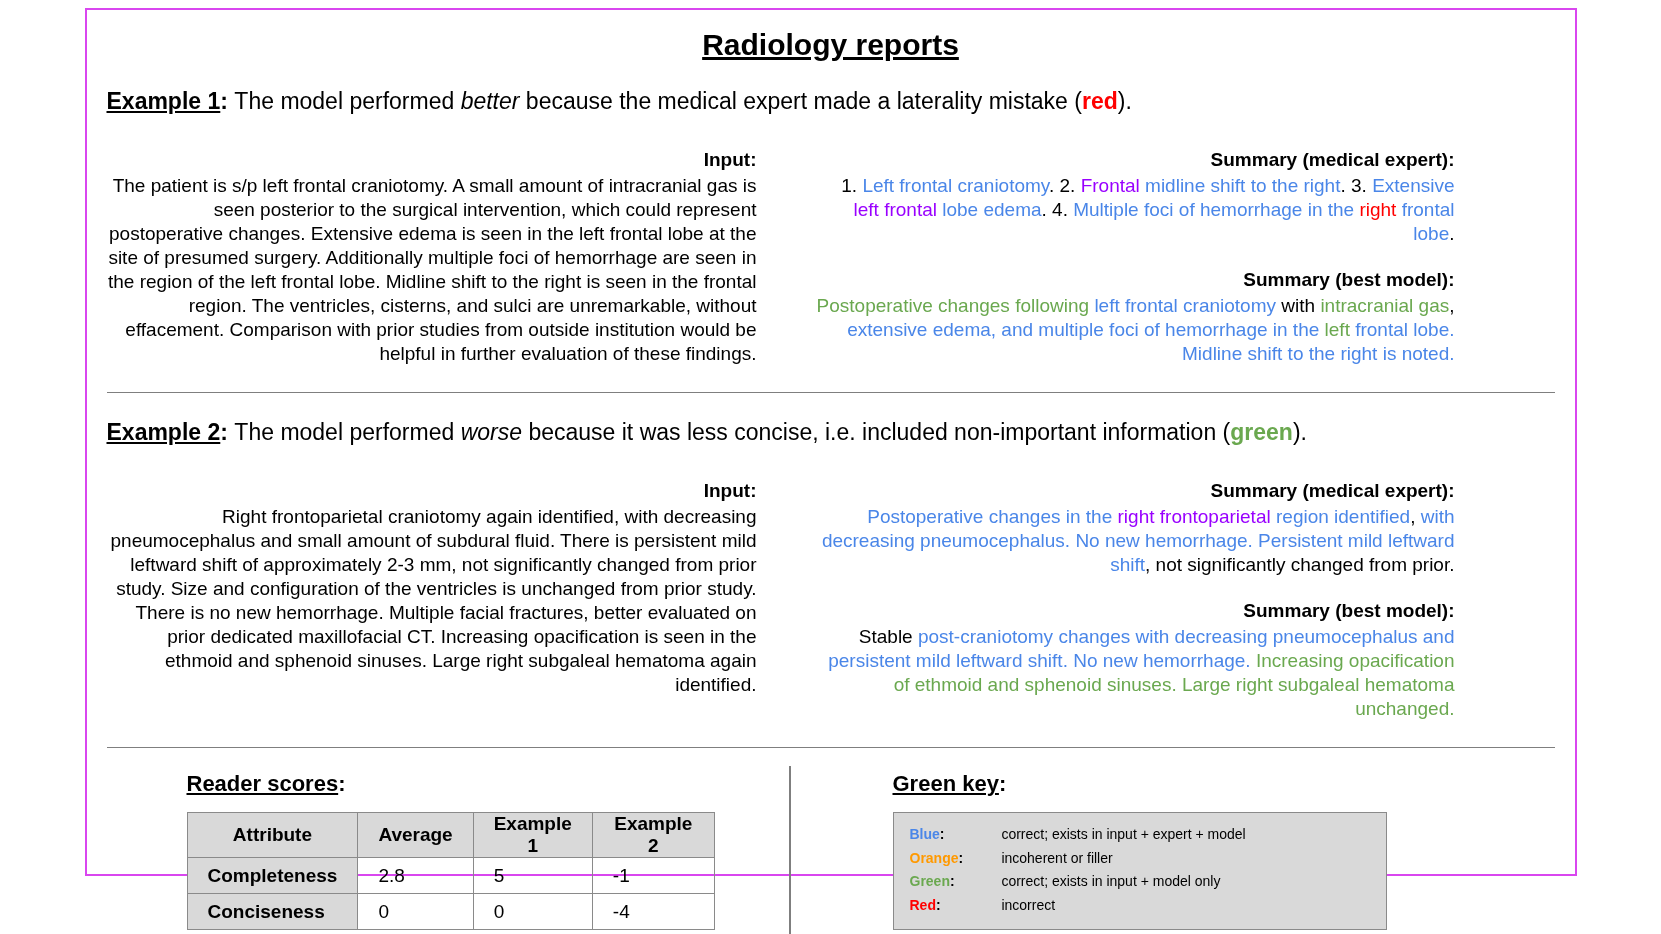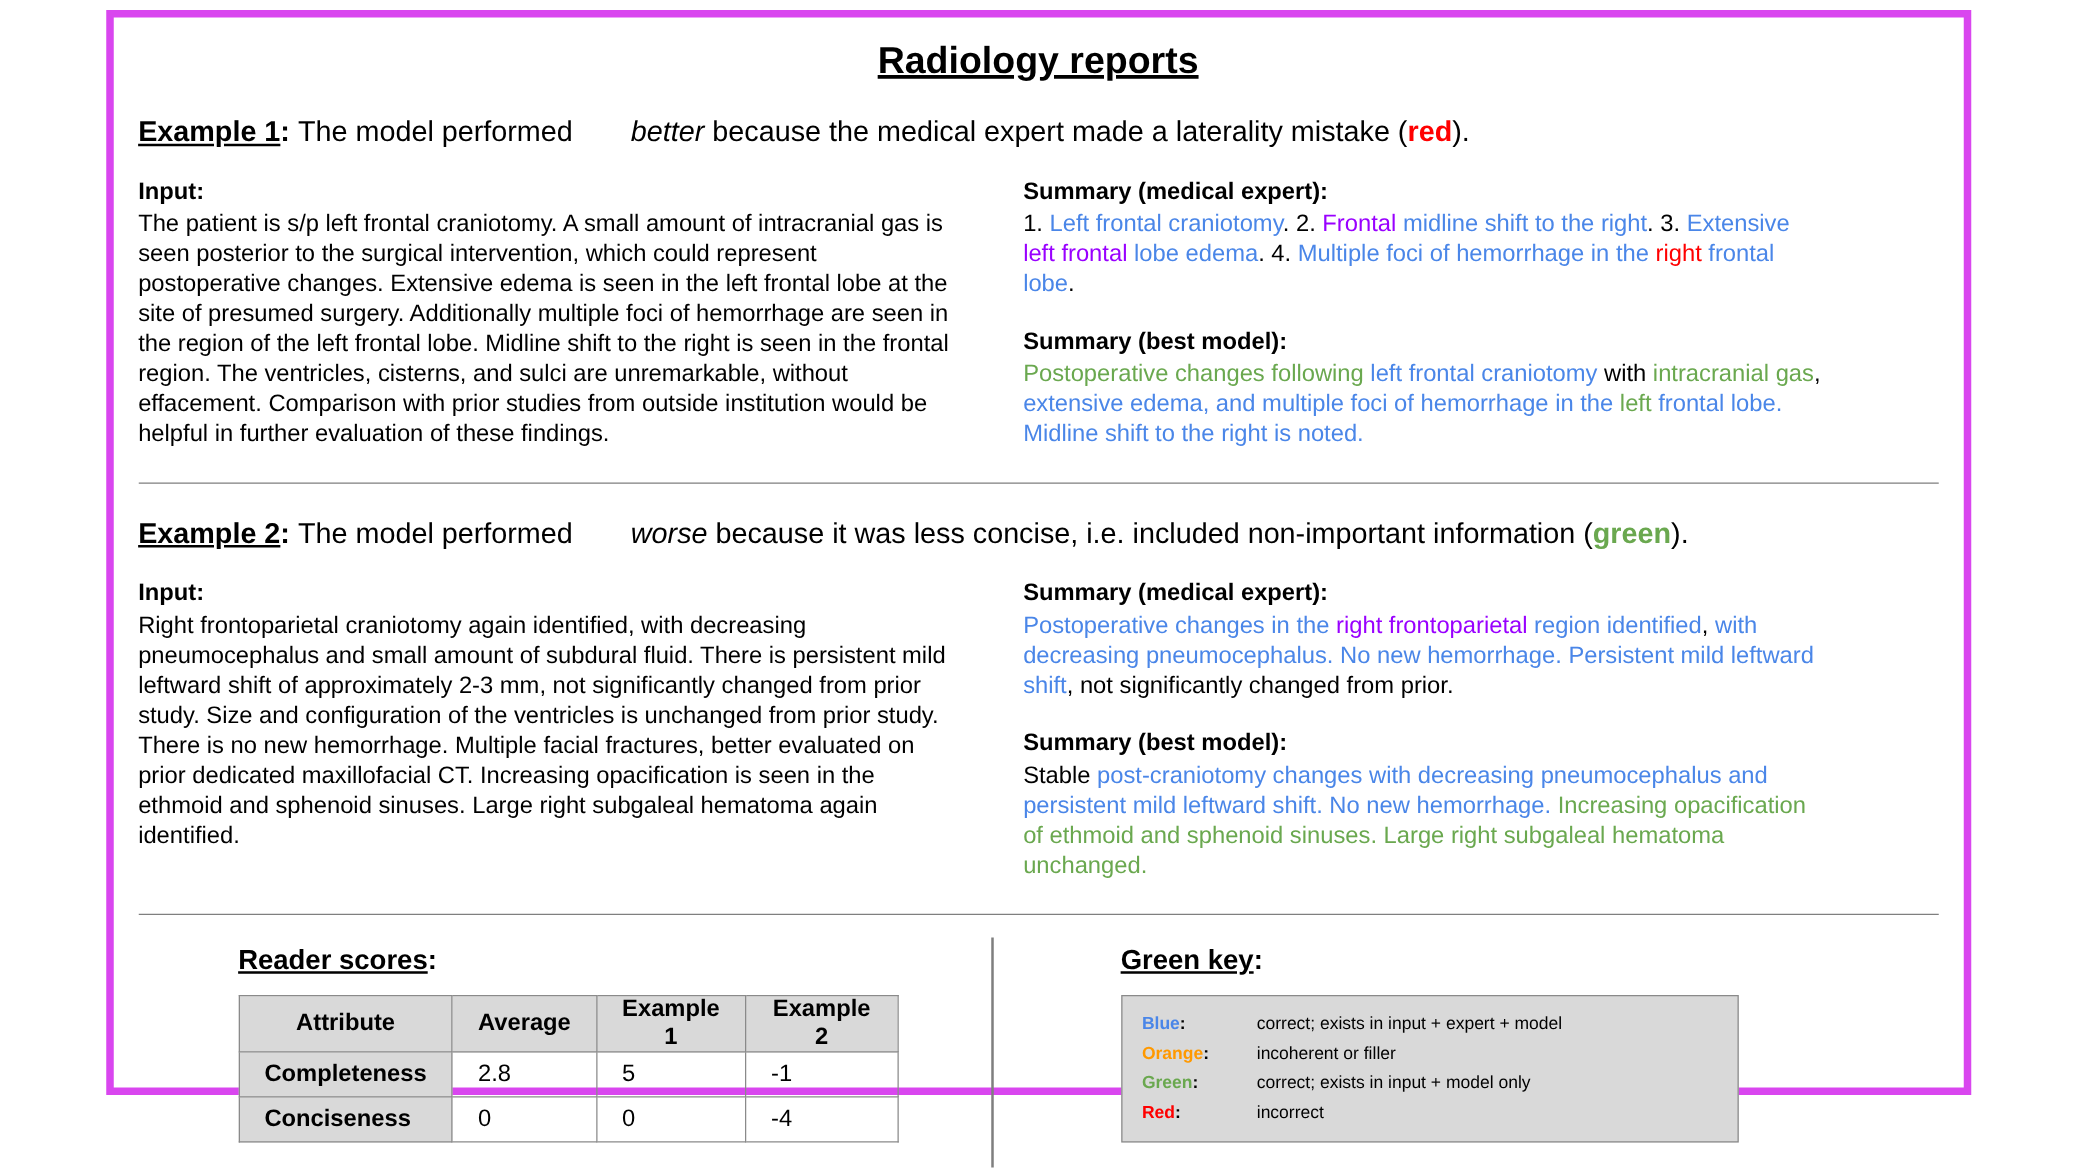--- a/index.html
+++ b/index.html
@@ -5,34 +5,34 @@
   * { box-sizing: border-box; }
   html, body { margin: 0; padding: 0; background: #ffffff; }
   body {
     width: 1661px; height: 934px; overflow: hidden;
     font-family: "Liberation Sans", sans-serif;
     color: #000;
   }
   .figure {
     width: 1492px; height: 868px;
     margin: 8px auto 0;
-    border: 6px solid #d946ef;
+    border: 2px solid #d946ef;
     background: #fff;
     padding: 14px 20px;
     position: relative;
   }
   .title {
     margin: 4px 0 0;
     text-align: center;
     font-size: 30px;
     font-weight: bold;
     text-decoration: underline;
   }
   .ex-heading { margin: 24px 0 0; font-size: 23px; line-height: 30px; }
-  .cols { display: flex; margin-top: 22px; }
+  .cols { display: flex; margin-top: 32px; text-align: right; }
   .col-left  { width: 650px; }
   .col-right { width: 640px; margin-left: 58px; }
   .lbl { font-weight: bold; font-size: 19px; line-height: 24px; margin: 0; }
   .body-text { font-size: 19px; line-height: 24px; margin: 2px 0 0; }
   .gap { margin-top: 22px; }
   .sep {
     border: none; border-top: 1.5px solid #7f7f7f;
     margin: 26px 0 0; width: 100%;
   }
   .bottom { display: flex; margin-top: 14px; }
@@ -56,21 +56,21 @@
     background: var(--panel);
     border: 1px solid #8a8a8a;
     padding: 10px 16px 12px;
     font-size: 14px;
     line-height: 23.5px;
   }
   .key-line { white-space: nowrap; }
   .key-label-wrap { display: inline-block; width: 88px; font-weight: bold; }
   
   .b { font-weight: bold; }
-  .i { font-style: italic; margin-left: 40px; }
+  .i { font-style: italic; }
   .u { text-decoration: underline; }
   .c-blue   { color: var(--blue); }
   .c-purple { color: var(--purple); }
   .c-green  { color: var(--green); }
   .c-red    { color: var(--red); }
   [data-color="blue"]   { color: var(--blue); }
   [data-color="purple"] { color: var(--purple); }
   [data-color="green"]  { color: var(--green); }
   [data-color="orange"] { color: var(--orange); }
   [data-color="red"]    { color: var(--red); }

